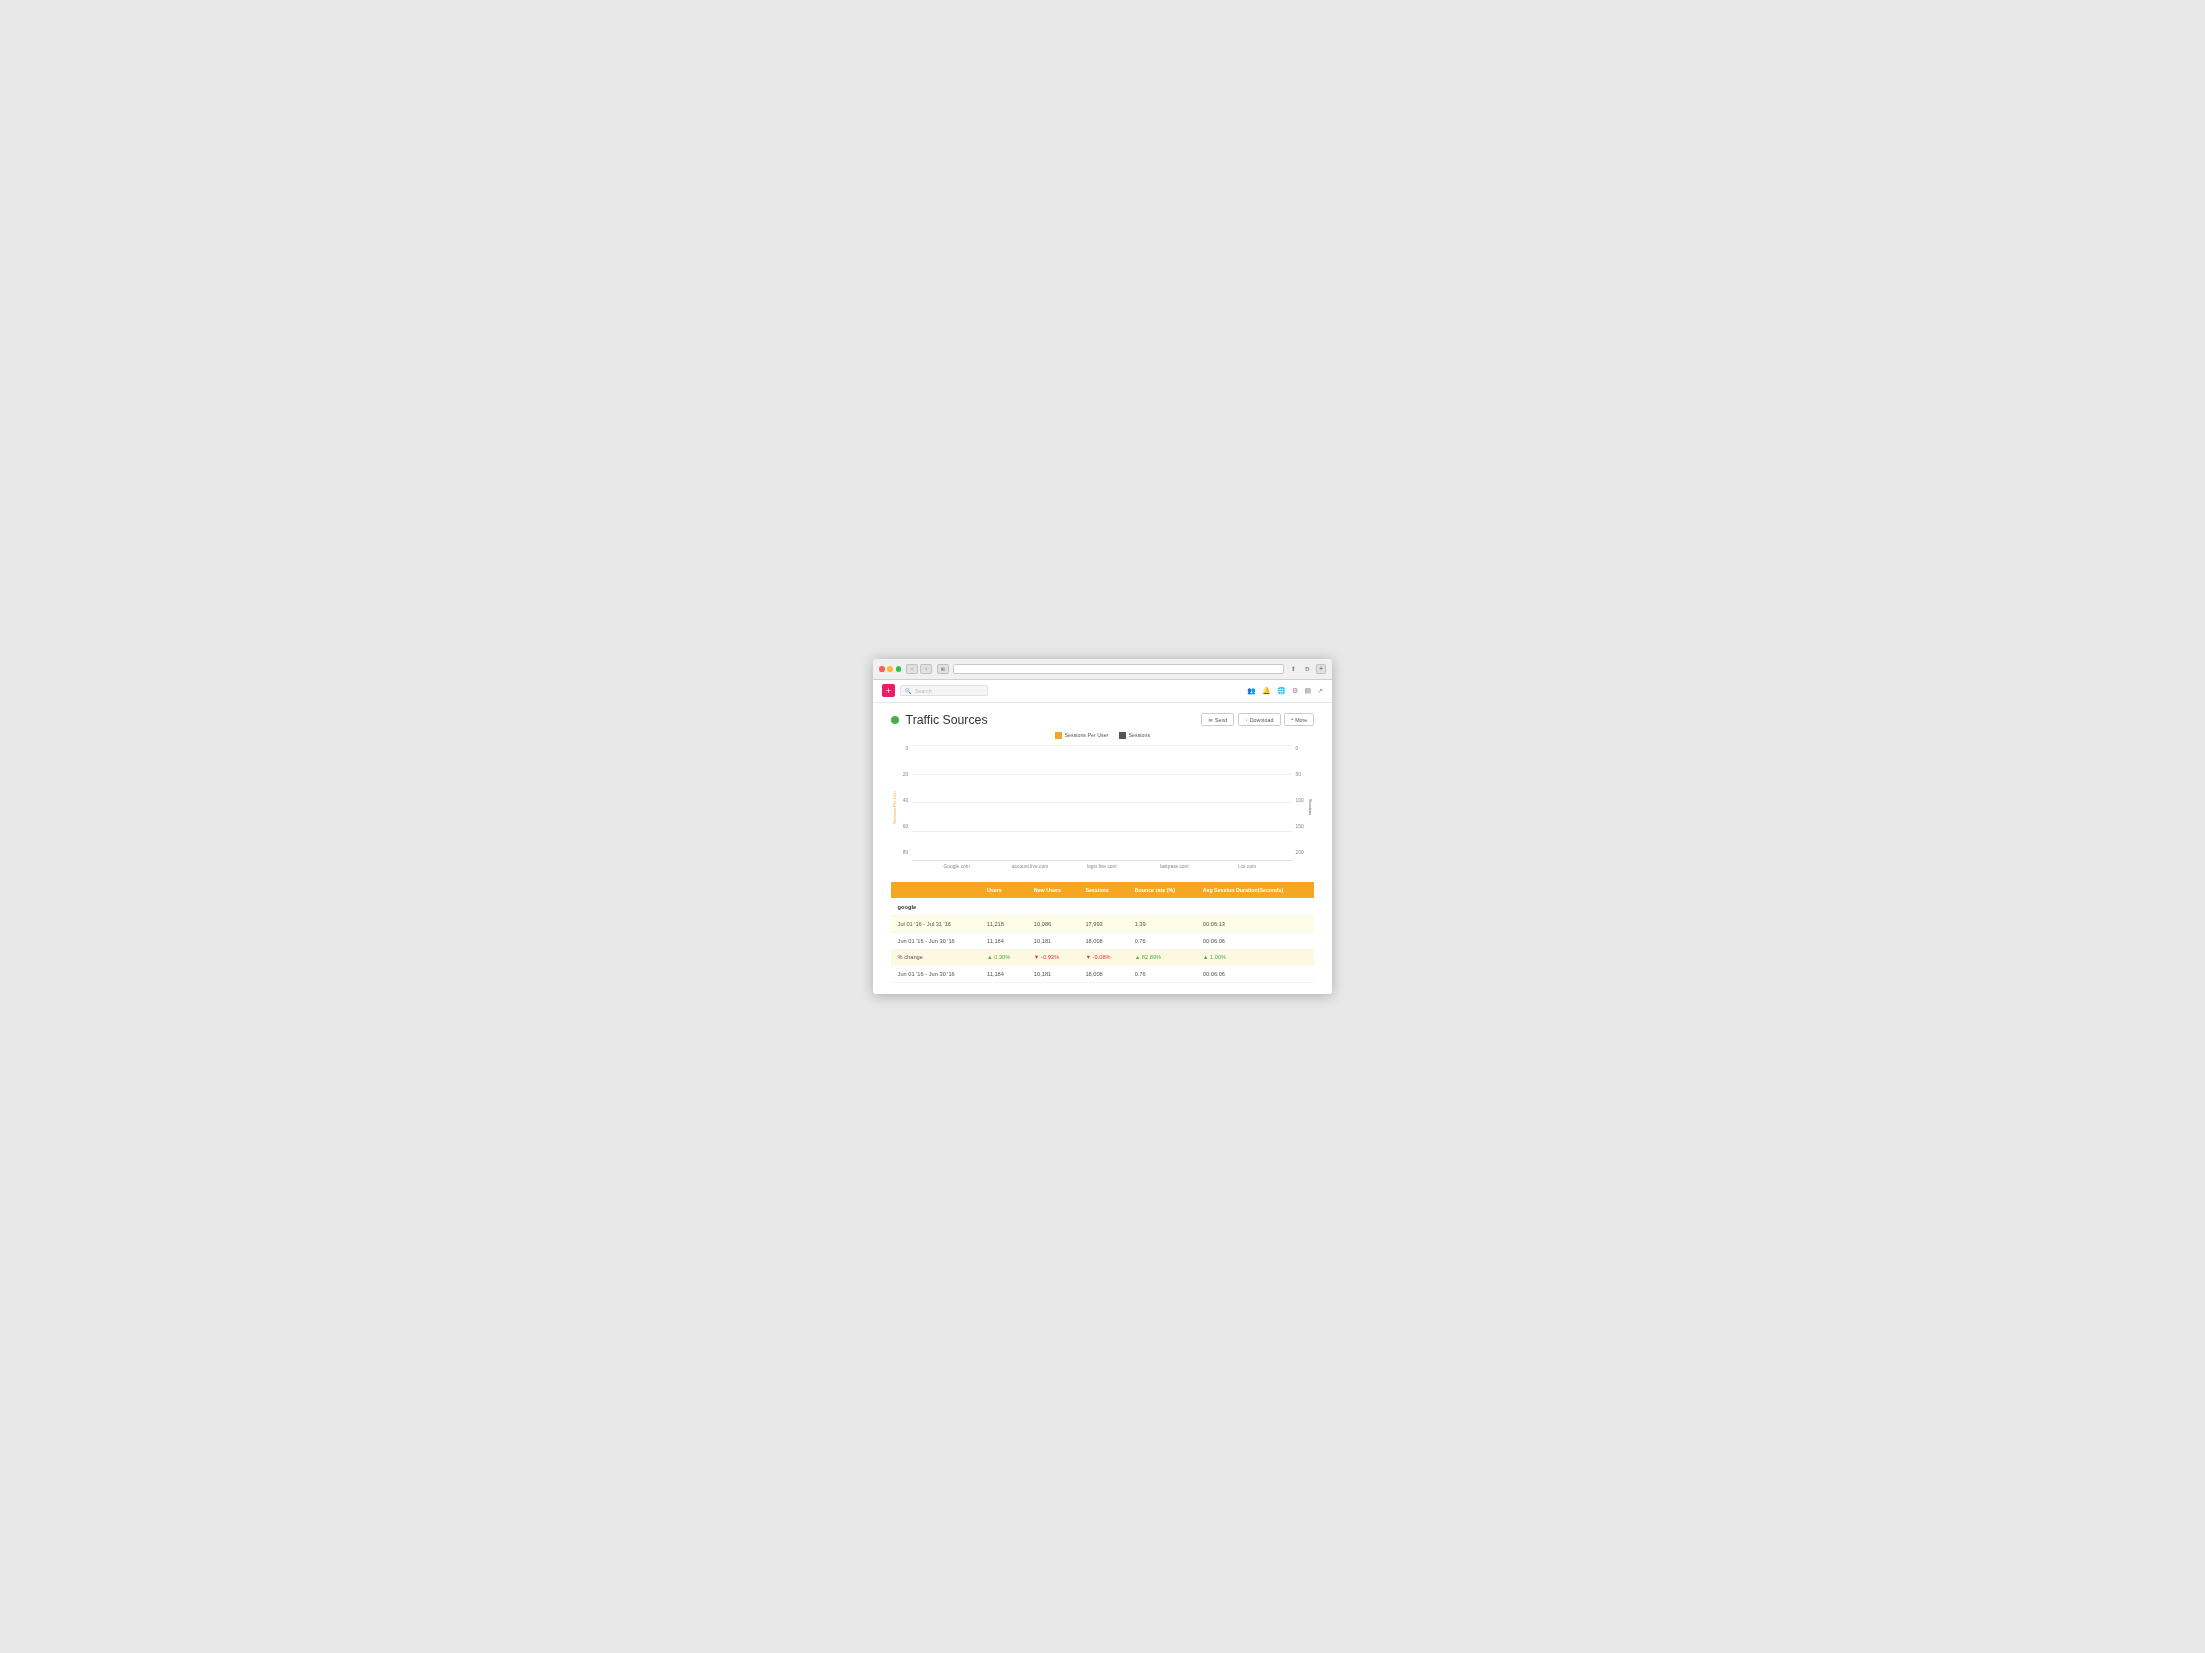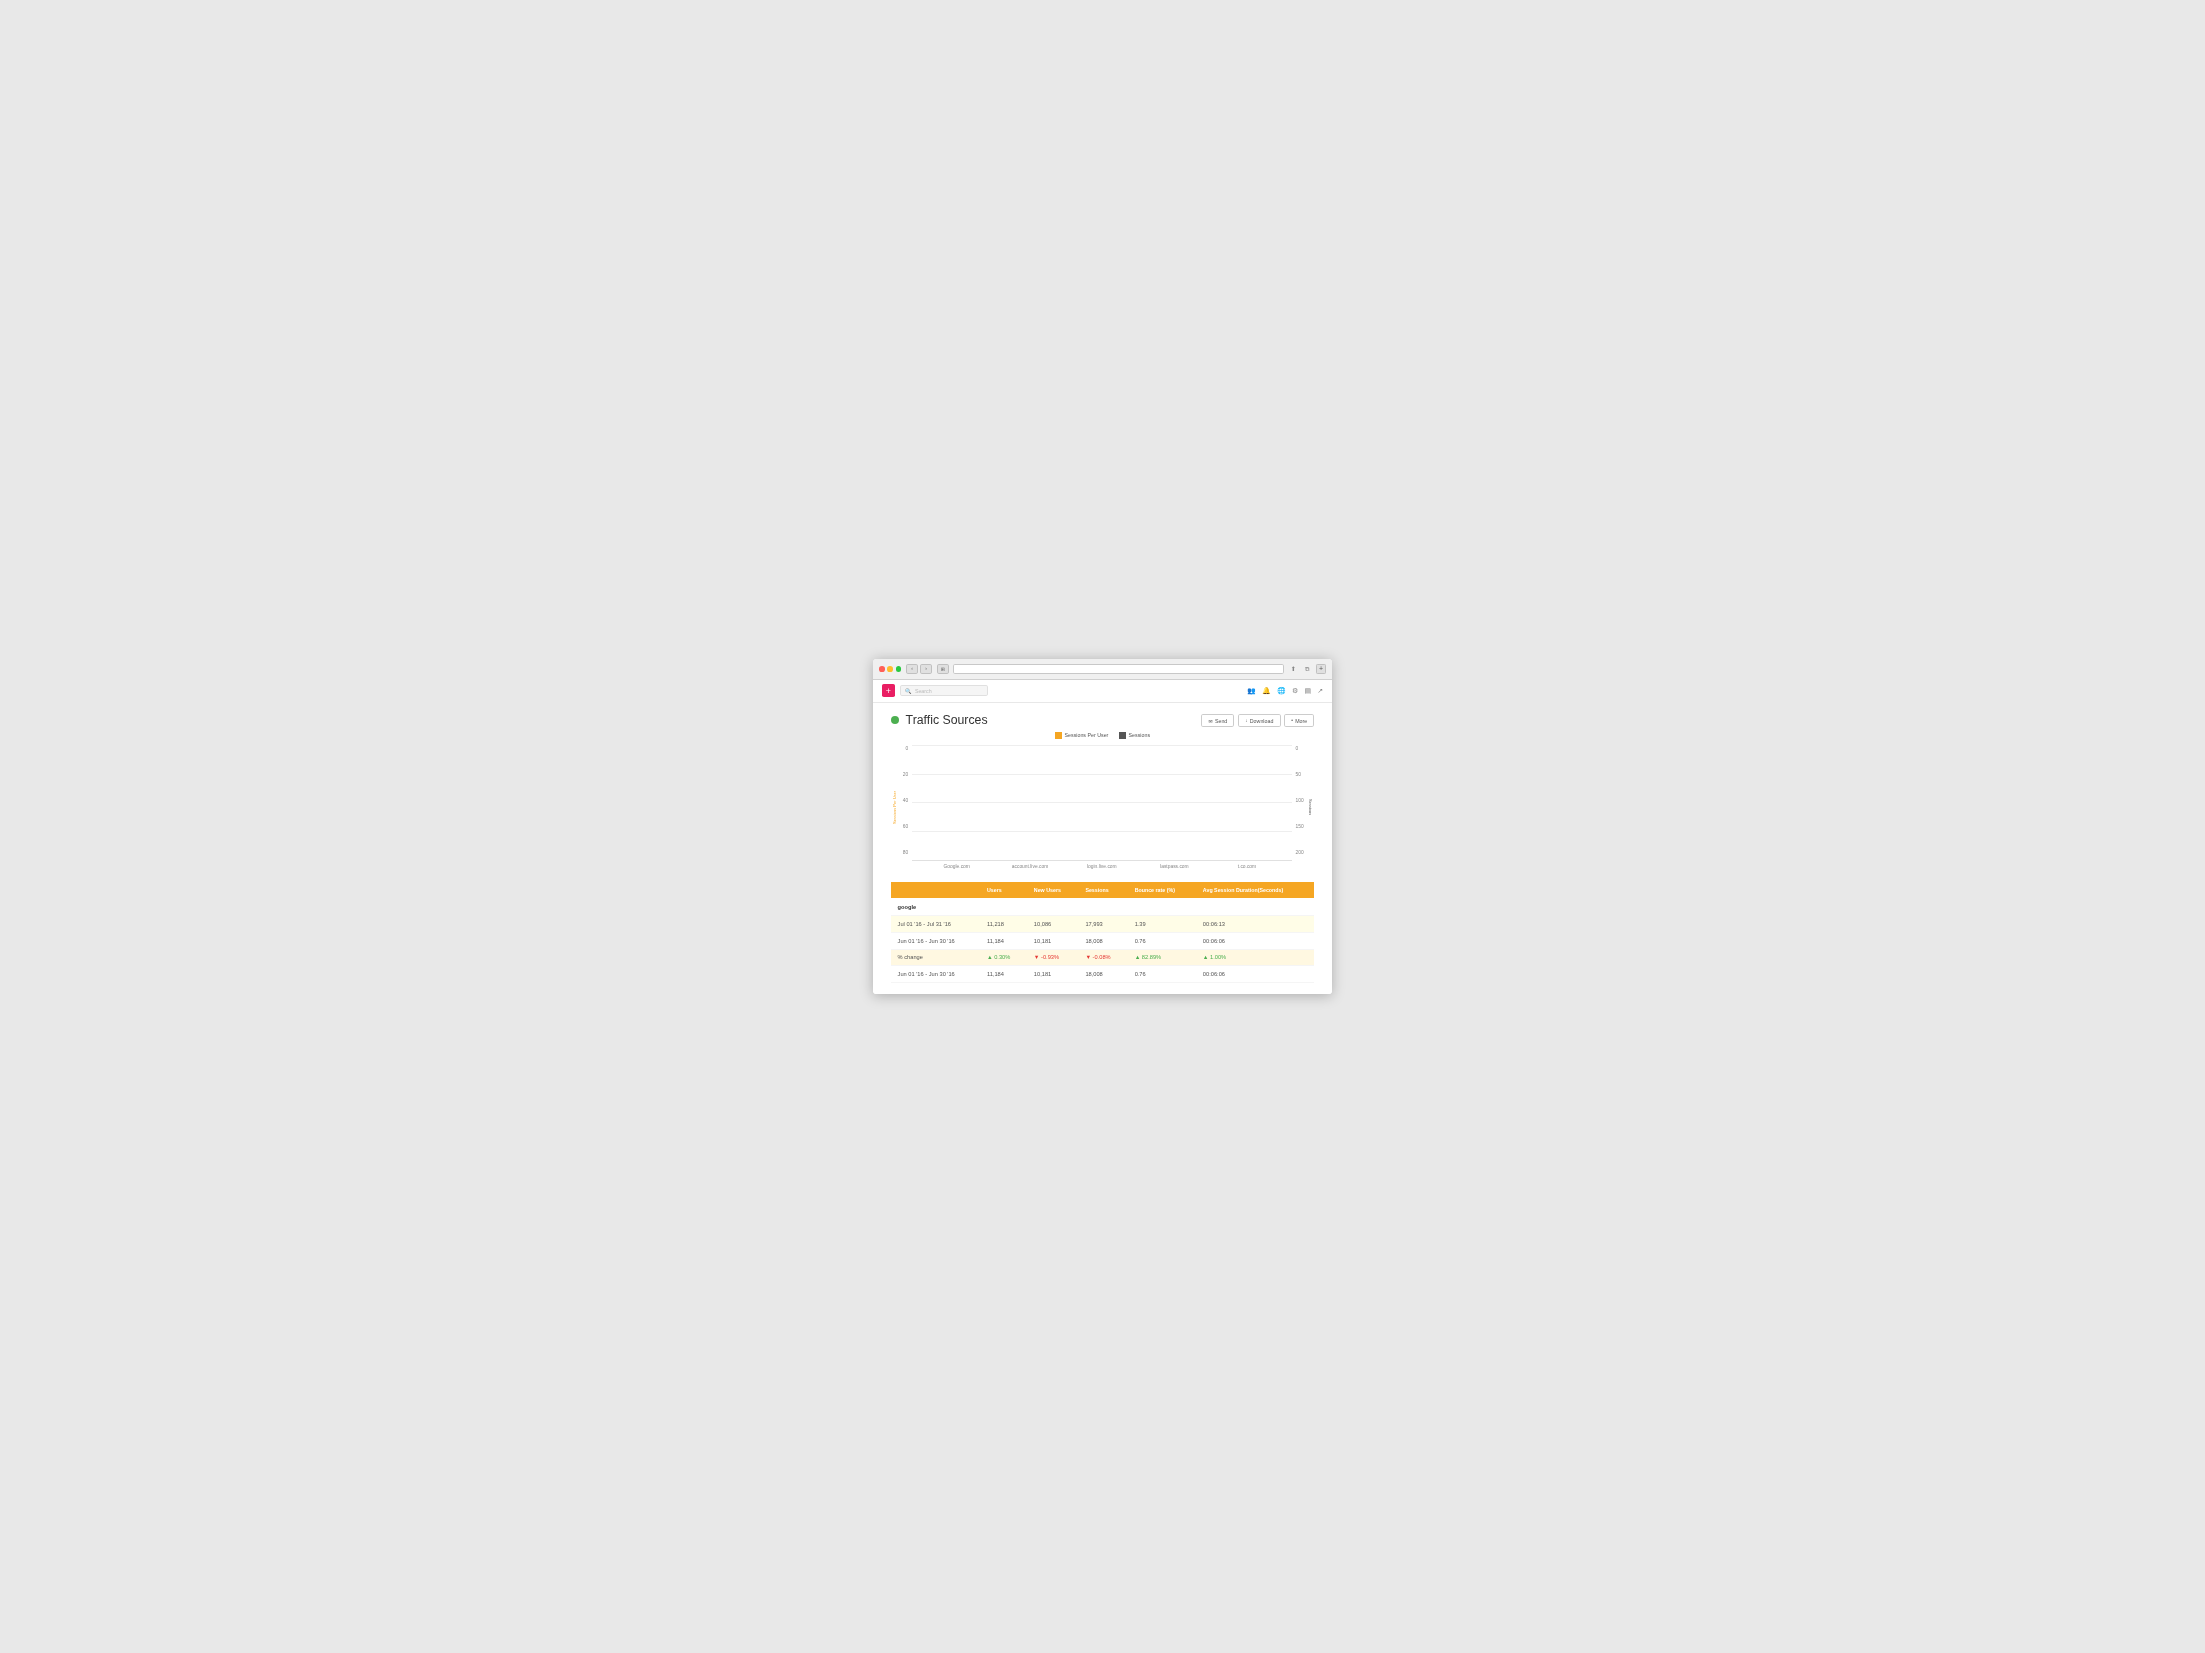--- a/index.html
+++ b/index.html
@@ -164,21 +164,21 @@
 
     
     .page-content {
       padding: 10.6px 17.6px;
       background: #fff;
     }
 
     
     .page-header {
       display: flex;
-      align-items: flex-end;
+      align-items: flex-start;
       justify-content: space-between;
       margin-bottom: 2px;
       gap: 40px;
     }
     .page-header-left {
       display: flex;
       align-items: center;
       gap: 7px;
     }
     .status-dot {

